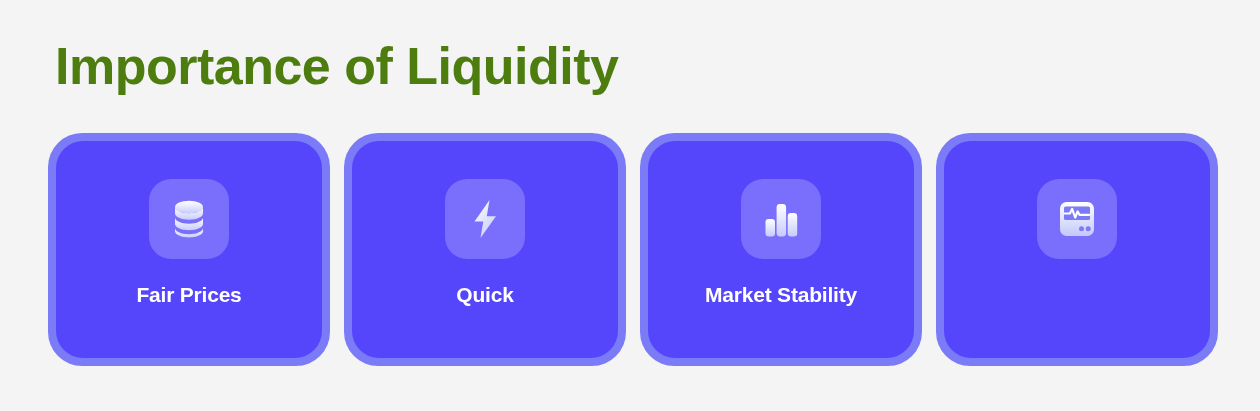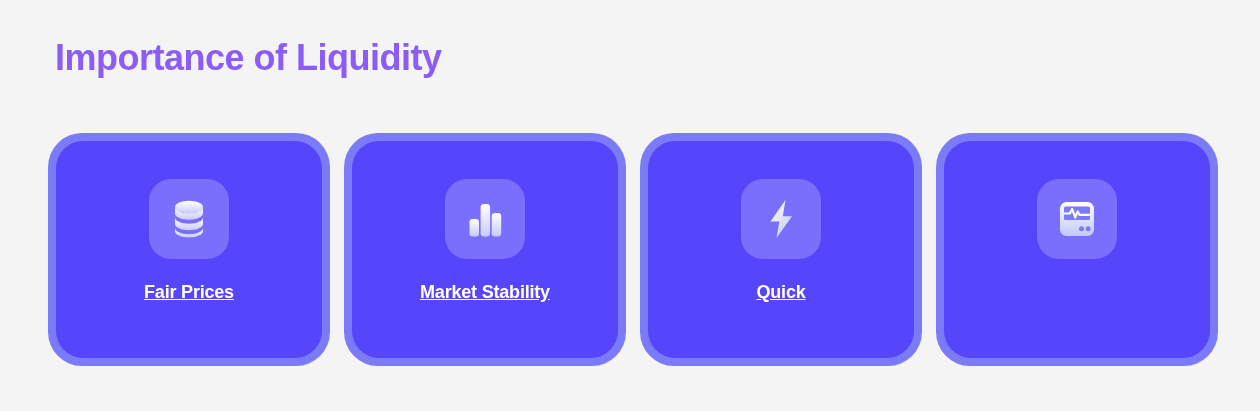--- a/index.html
+++ b/index.html
@@ -16,23 +16,23 @@
   .page {
     position: relative;
     width: 1260px;
     height: 411px;
     box-sizing: border-box;
   }
   .page-title {
     position: absolute;
     left: 55px;
     top: 38px;
-    font-size: 36px;
+    font-size: 52px;
     font-weight: 700;
-    color: #8b5cf6;
+    color: #4d7c0f;
     letter-spacing: -0.5px;
     line-height: 1.1;
     white-space: nowrap;
   }
   .cards-row {
     position: absolute;
     left: 48px;
     top: 133px;
     width: 1170px;
     height: 233px;
@@ -69,28 +69,27 @@
     align-items: center;
     justify-content: center;
     flex: none;
   }
   .icon-badge svg {
     display: block;
   }
   .card-label {
     margin-top: 22px;
     color: #ffffff;
-    font-size: 18px;
+    font-size: 21px;
     font-weight: 700;
     letter-spacing: -0.2px;
     text-align: right;
     line-height: 1.32;
     padding: 0 10px;
     white-space: pre-line;
-    text-decoration: underline;
   }
 </style>
 </head>
 <body>
 
 <div class="page">
 
   <div class="page-title">Importance of Liquidity</div>
 
   <div class="cards-row">
@@ -113,48 +112,48 @@
         </div>
         <div class="card-label">Fair Prices</div>
       </div>
     </div>
 
     <div class="card">
       <div class="card-inner">
         <div class="icon-badge">
           <svg width="46" height="46" viewBox="0 0 46 46" aria-hidden="true">
             <defs>
+              <linearGradient id="g3" x1="0.15" y1="0" x2="0.85" y2="1">
+                <stop offset="0%" stop-color="#ffffff"></stop>
+                <stop offset="100%" stop-color="#c2c7fa"></stop>
+              </linearGradient>
+            </defs>
+            <path d="M27.5 4 L12.5 25.5 h8.8 L18.5 42 L34 20.3 h-9.2 z" fill="url(#g3)"></path>
+          </svg>
+        </div>
+        <div class="card-label">Quick</div>
+      </div>
+    </div>
+
+    <div class="card">
+      <div class="card-inner">
+        <div class="icon-badge">
+          <svg width="46" height="46" viewBox="0 0 46 46" aria-hidden="true">
+            <defs>
               <linearGradient id="g2" x1="0" y1="0" x2="0" y2="1">
                 <stop offset="0%" stop-color="#ffffff"></stop>
                 <stop offset="100%" stop-color="#c6cbfa"></stop>
               </linearGradient>
             </defs>
             <rect x="7.5" y="23" width="9.5" height="17.5" rx="3.2" fill="url(#g2)"></rect>
             <rect x="18.6" y="8" width="9.5" height="32.5" rx="3.4" fill="url(#g2)"></rect>
             <rect x="29.7" y="17" width="9.5" height="23.5" rx="3.2" fill="url(#g2)"></rect>
           </svg>
         </div>
         <div class="card-label">Market Stability</div>
-      </div>
-    </div>
-
-    <div class="card">
-      <div class="card-inner">
-        <div class="icon-badge">
-          <svg width="46" height="46" viewBox="0 0 46 46" aria-hidden="true">
-            <defs>
-              <linearGradient id="g3" x1="0.15" y1="0" x2="0.85" y2="1">
-                <stop offset="0%" stop-color="#ffffff"></stop>
-                <stop offset="100%" stop-color="#c2c7fa"></stop>
-              </linearGradient>
-            </defs>
-            <path d="M27.5 4 L12.5 25.5 h8.8 L18.5 42 L34 20.3 h-9.2 z" fill="url(#g3)"></path>
-          </svg>
-        </div>
-        <div class="card-label">Quick</div>
       </div>
     </div>
 
     <div class="card">
       <div class="card-inner">
         <div class="icon-badge">
           <svg width="46" height="46" viewBox="0 0 46 46" aria-hidden="true">
             <defs>
               <linearGradient id="g4" x1="0" y1="0" x2="0" y2="1">
                 <stop offset="0%" stop-color="#ffffff"></stop>

